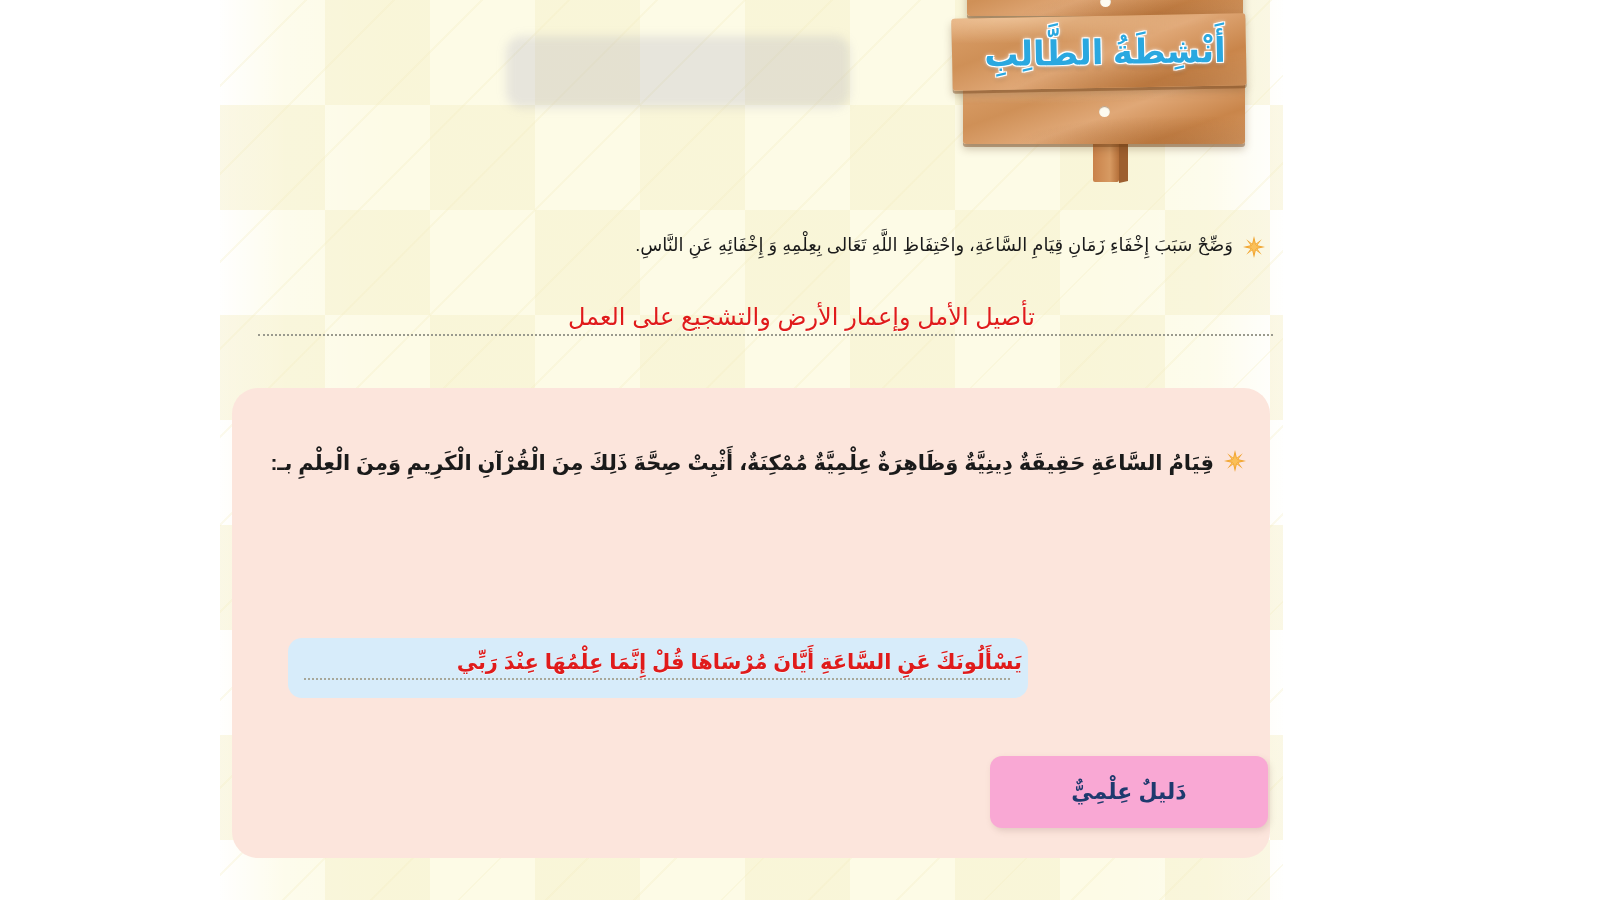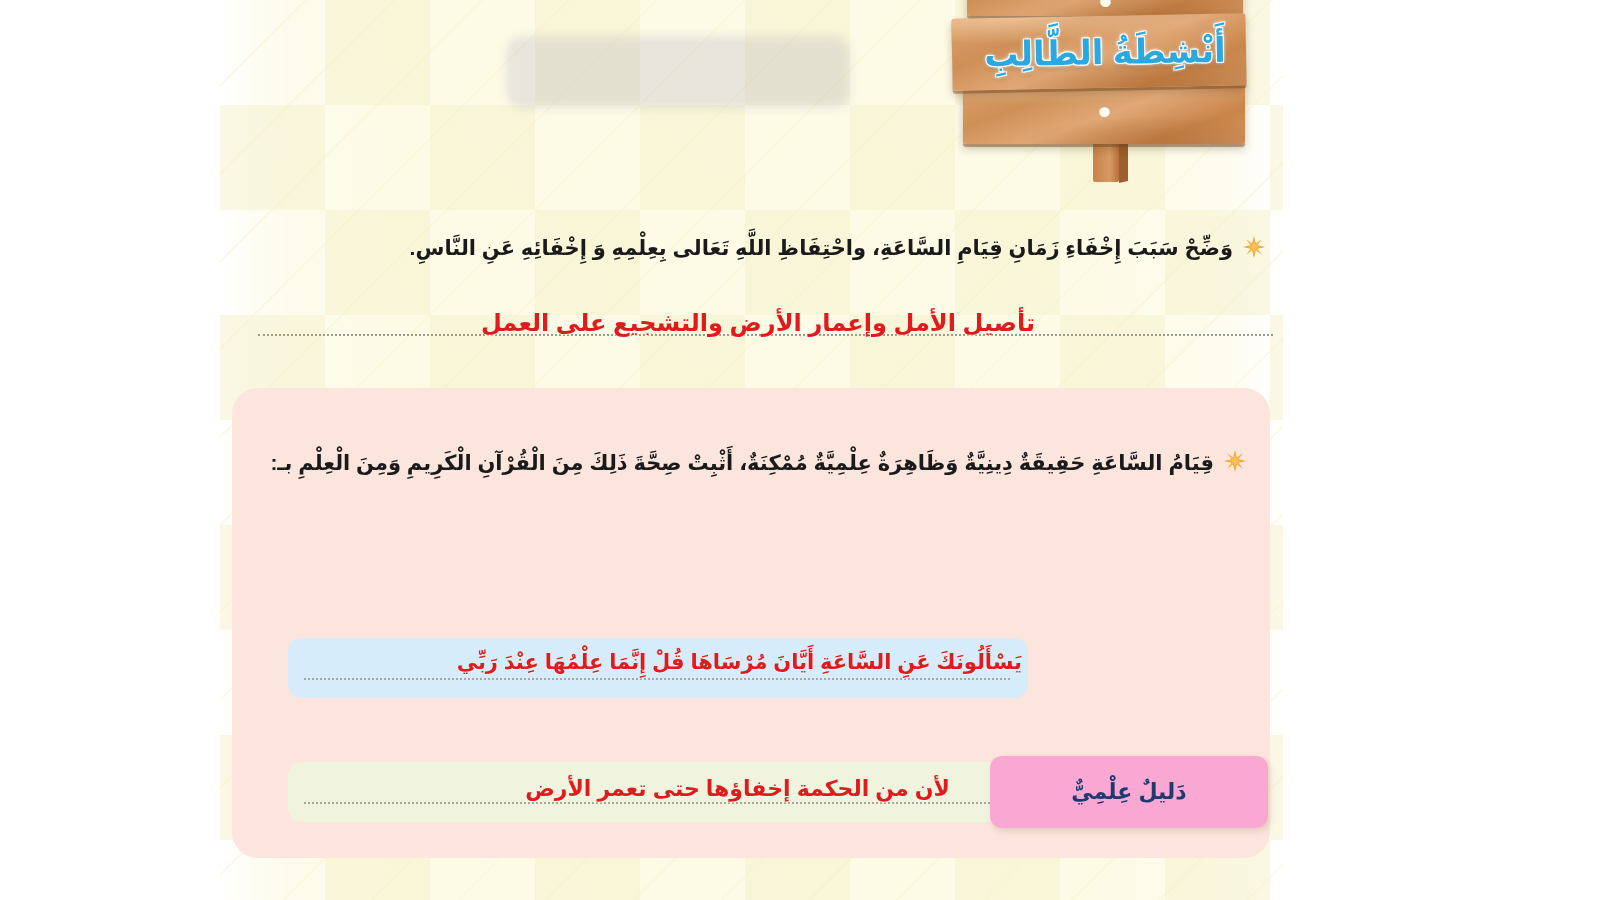--- a/index.html
+++ b/index.html
@@ -93,31 +93,31 @@
   }
 
   
   .q-row{position:absolute;display:flex;align-items:flex-start;}
   .star{
     flex:0 0 auto;width:22px;height:22px;margin-top:4px;margin-left:10px;
     position:relative;
   }
   .star svg{display:block}
   .q-text{
-    font-size:21px;line-height:1.5;color:#1a1a1a;font-weight:bold;
+    font-size:18px;line-height:1.5;color:#1a1a1a;font-weight:normal;
     text-align:justify;
   }
 
   
   .dots{
     position:absolute;height:0;border-bottom:2.5px dotted #9a9a8e;
   }
   .answer{
-    position:absolute;color:#e01b1b;font-size:24px;font-weight:bold;
-    white-space:nowrap;text-shadow:0 1px 0 rgba(255,255,255,.6);margin-top:6px;
+    position:absolute;color:#e01b1b;font-size:24px;font-weight:normal;
+    white-space:nowrap;text-shadow:0 1px 0 rgba(255,255,255,.6);
   }
 
   
   #pink-card{
     position:absolute;left:232px;top:388px;width:1050px;height:470px;
     background:#fce5dc;border-radius:26px;
   }
   #q2-row{position:absolute;right:24px;top:58px;width:1000px;}
   #q2-text{font-size:21px;line-height:1.62;color:#1a1a1a;font-weight:bold;text-align:right;}
 
@@ -182,24 +182,20 @@
       </div>
 
       <div class="ev-row" id="ev1">
         <div class="ev-field">
           <div class="ev-dots" style="right:18px;top:40px;width:706px;"></div>
           <div class="ev-answer" style="right:6px;top:12px;font-size:21px;">يَسْأَلُونَكَ عَنِ السَّاعَةِ أَيَّانَ مُرْسَاهَا قُلْ إِنَّمَا عِلْمُهَا عِنْدَ رَبِّي</div>
         </div>
       </div>
 
       <div class="ev-row" id="ev2">
-        <div class="ev-field">
-          <div class="ev-dots" style="right:18px;top:40px;width:706px;"></div>
-          <div class="ev-answer" style="right:78px;top:14px;font-size:22px;">لأن من الحكمة إخفاؤها حتى تعمر الأرض</div>
-        </div>
         <div class="ev-label">دَليلٌ عِلْمِيٌّ</div>
       </div>
 
     </div>
   </div>
 
   <div id="sign">
     <div class="post"></div>
     <div class="plank" id="plank-top">
       <div class="grain"></div>

